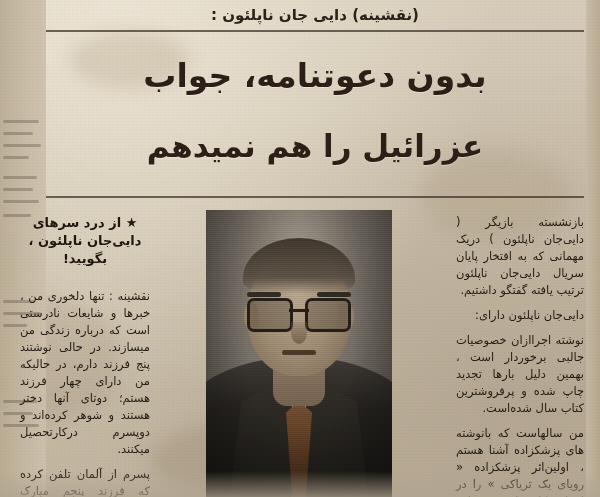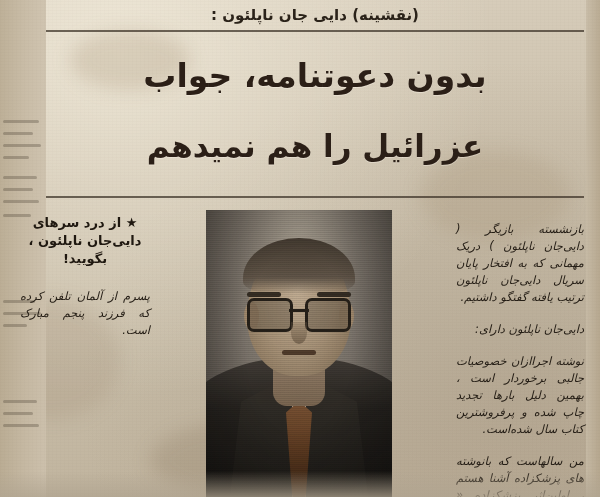--- a/index.html
+++ b/index.html
@@ -104,21 +104,21 @@
   .col {
     position: absolute;
     direction: rtl;
     text-align: justify;
     color: #241d15;
     font-family: "DejaVu Sans", sans-serif;
     font-size: 11.5px;
     line-height: 17px;
     letter-spacing: -.2px;
   }
-  .col p { margin: 15px 0 7px 0; font-style: italic; }
+  .col p { margin: 8px 0 7px 0; }
 
   .col-right {
     top: 206px;
     right: 16px;
     width: 128px;
   }
   .col-left {
     top: 214px;
     right: 450px;
     width: 130px;
@@ -360,19 +360,20 @@
   <div class="col col-right">
     <p>بازنشسته بازیگر ( دایی‌جان ناپلئون ) دریک مهمانی که به افتخار پایان سریال دایی‌جان ناپلئون ترتیب یافته گفتگو داشتیم.</p>
     <p>دایی‌جان ناپلئون دارای:</p>
     <p>نوشته اجرا‌ازان خصوصیات جالبی برخوردار است ، بهمین دلیل بارها تجدید چاپ شده و پرفروشترین کتاب سال شده‌است.</p>
     <p>من سالهاست که بانوشته های پزشکزاده آشنا هستم ، اولین‌اثر پزشکزاده « رویای یک تریاکی » را در ابتدای کار رادیو ، بطور زنده بصورت نمایشنامه رادیویی اجرا کردم مسائل، و شخصیت نمایشی که درداییجان ناپلئون مطرح میشد ، نمونه‌هایی بودند...</p>
 
   </div>
 
   <div class="col col-left">
     <span class="sub-head">★ از درد سرهای دایی‌جان ناپلئون ، بگویید!</span>
+    <p>نقشینه : تنها دلخوری من ، خبرها و شایعات نادرستی است که درباره زندگی من میسازند. در حالی نوشتند پنج فرزند دارم، در حالیکه من دارای چهار فرزند هستم؛ دوتای آنها دختر هستند و شوهر کرده‌اند و دوپسرم درکارتحصیل میکنند.</p>
     <p>پسرم از آلمان تلفن کرده که فرزند پنجم مبارک است.</p>
 
   </div>
 
   <div class="grain"></div>
   <div class="fade-bottom"></div>
 </div>
 
 </body></html>

